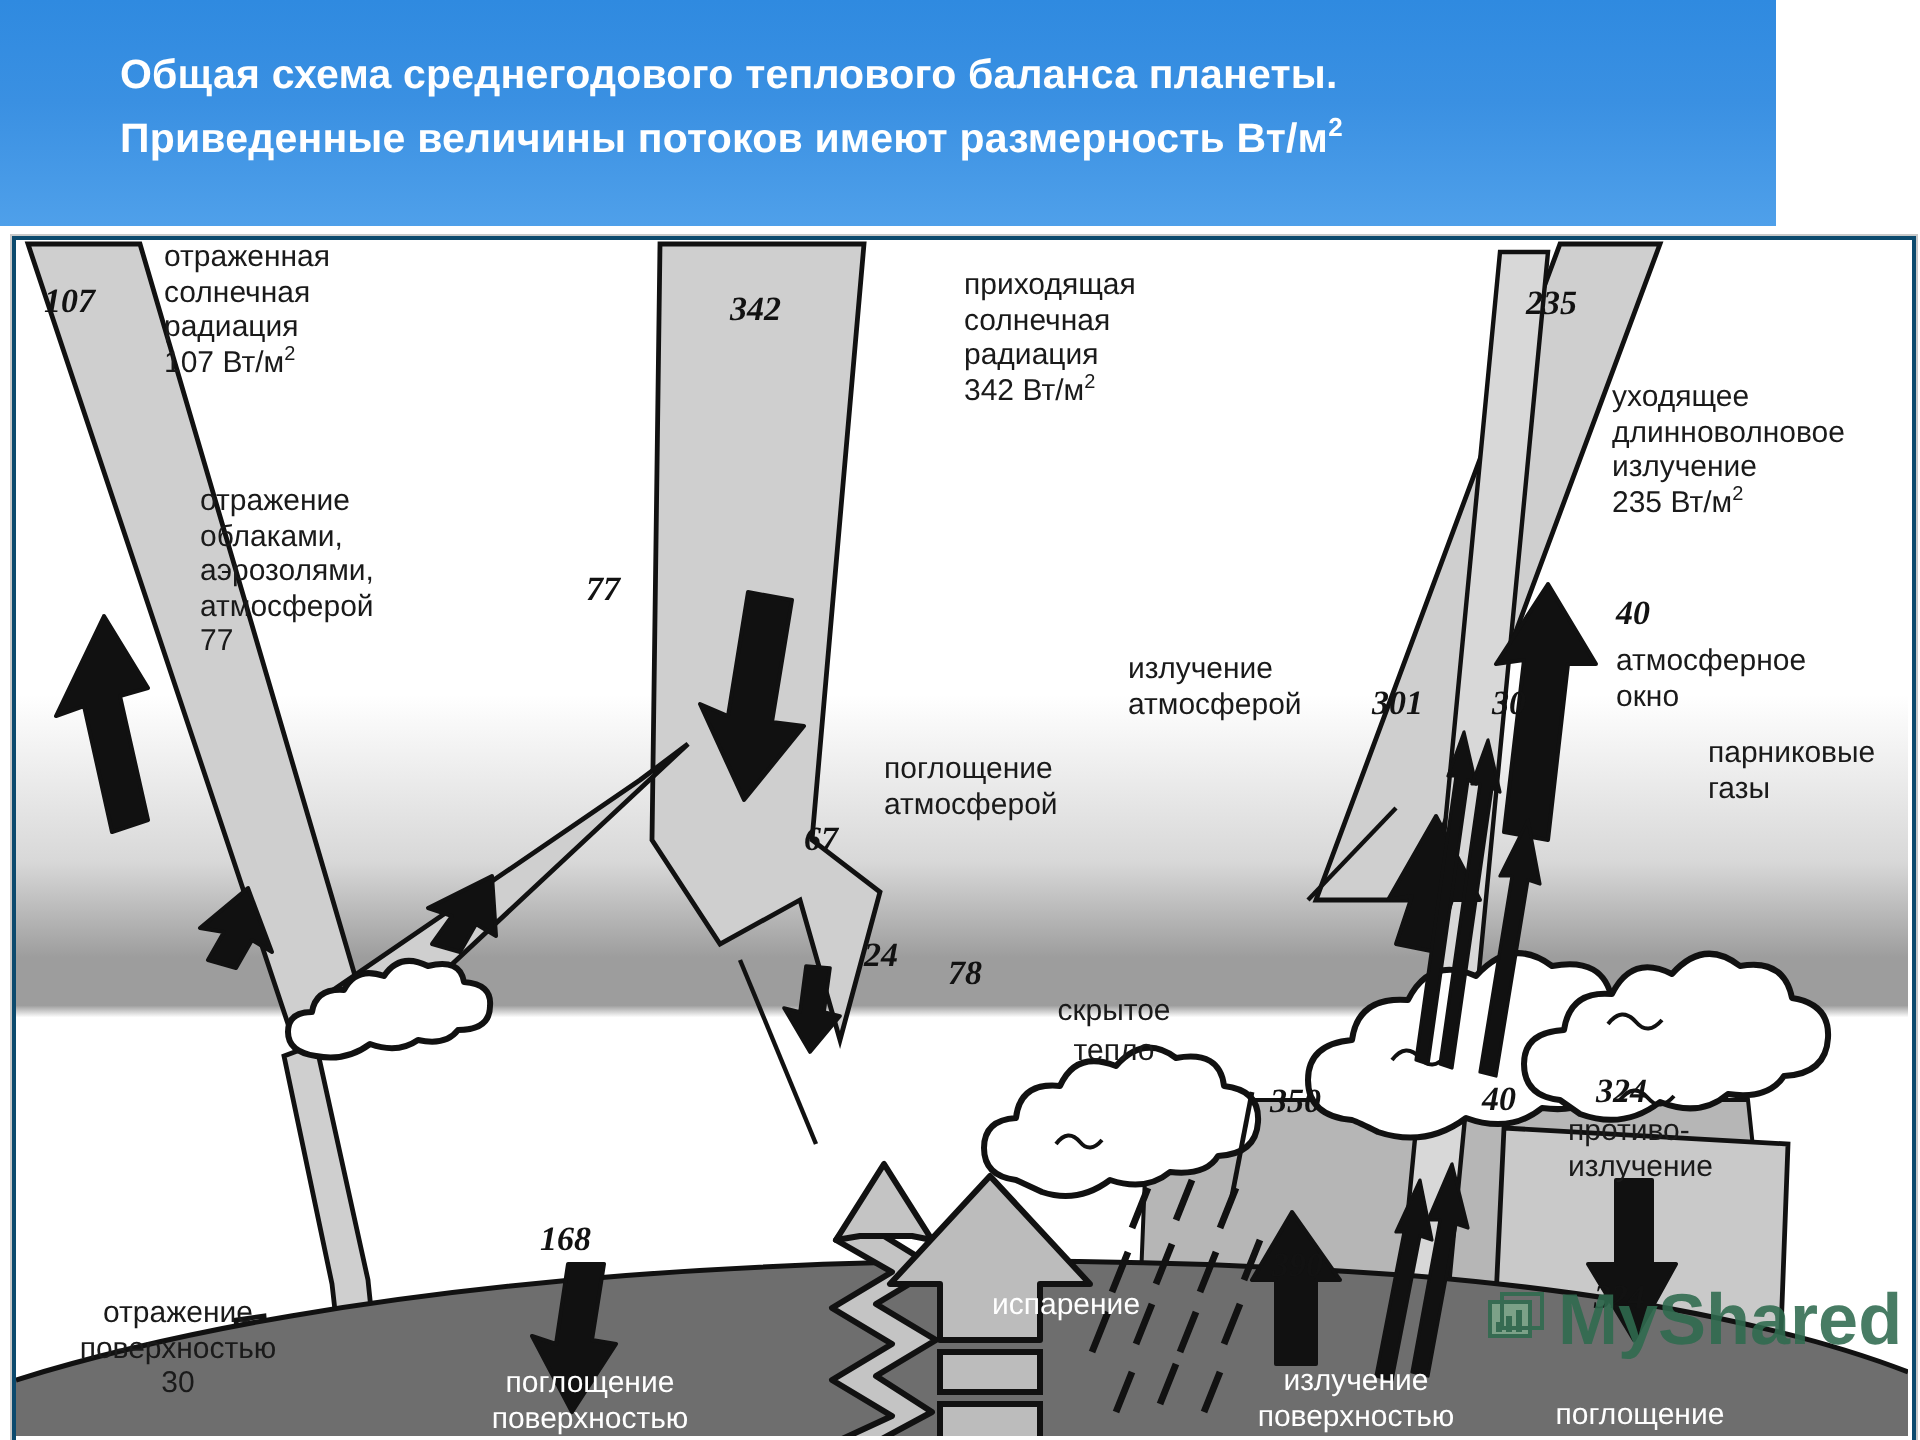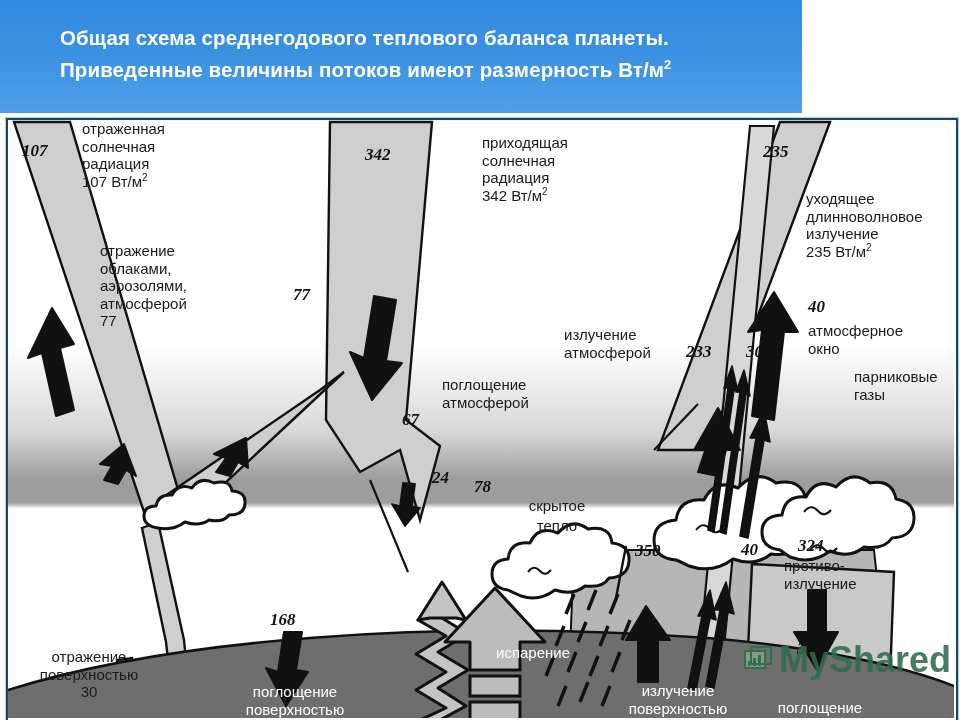--- a/index.html
+++ b/index.html
@@ -6,21 +6,21 @@
   html,body{margin:0;padding:0;}
   body{
     width:960px;height:720px;overflow:hidden;
     font-family:"Liberation Sans","DejaVu Sans",sans-serif;
     background:#ffffff;
   }
   #root{position:relative;width:960px;height:720px;}
 
   
   #header{
-    position:absolute;left:0;top:0;width:802px;height:113px;
+    position:absolute;left:0;top:0;width:888px;height:113px;
     background:linear-gradient(180deg,#2f8ae0 0%,#3a90e2 45%,#4fa0ea 100%);
   }
   #header-inner{
     position:absolute;left:60px;top:22px;width:860px;
   }
   .hline{
     color:#ffffff;font-weight:bold;font-size:20.5px;line-height:32px;
     letter-spacing:0.1px;white-space:nowrap;
   }
   .hline sup{font-size:13px;vertical-align:super;line-height:0;}
@@ -241,21 +241,21 @@
 тепло</div>
 
     <div class="num" style="left:755px;top:22px;">235</div>
     <div class="lbl" style="left:798px;top:70px;"><span>уходящее
 длинноволновое
 излучение
 235 Вт/м</span><sup>2</sup></div>
 
     <div class="lbl" style="left:556px;top:206px;">излучение
 атмосферой</div>
-    <div class="num" style="left:678px;top:222px;">233</div>
+    <div class="num" style="left:678px;top:222px;">301</div>
 
     <div class="num" style="left:738px;top:222px;">30</div>
 
     <div class="num" style="left:800px;top:177px;">40</div>
     <div class="lbl" style="left:800px;top:202px;">атмосферное
 окно</div>
 
     <div class="lbl" style="left:846px;top:248px;">парниковые
 газы</div>
 

